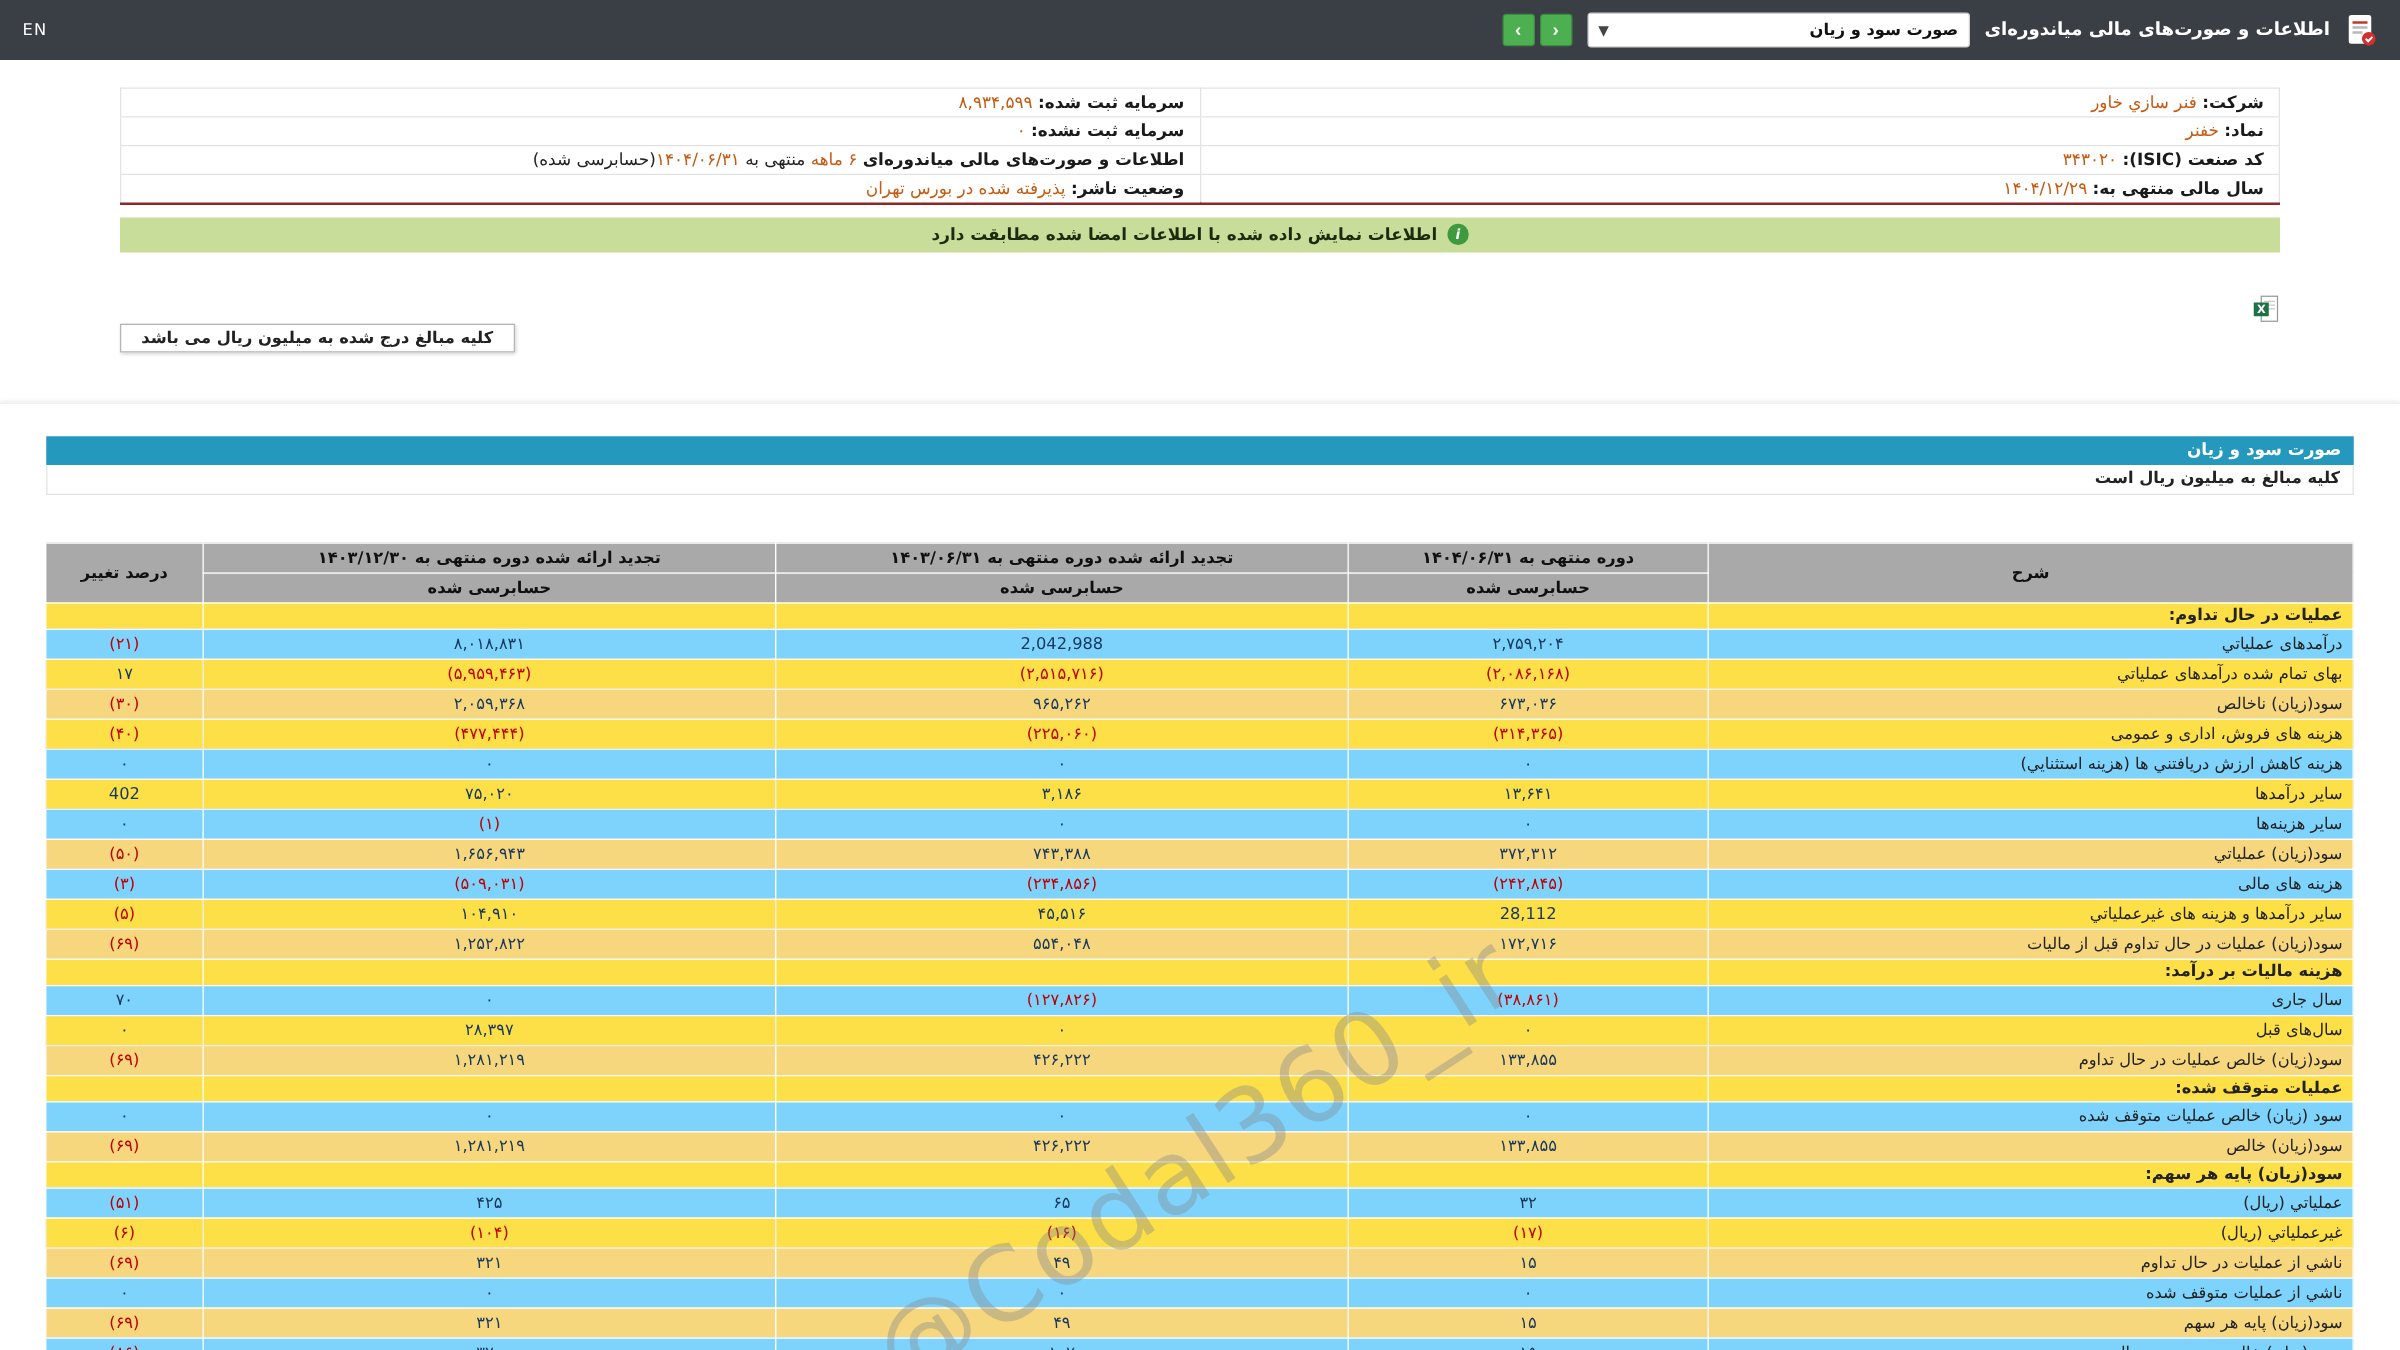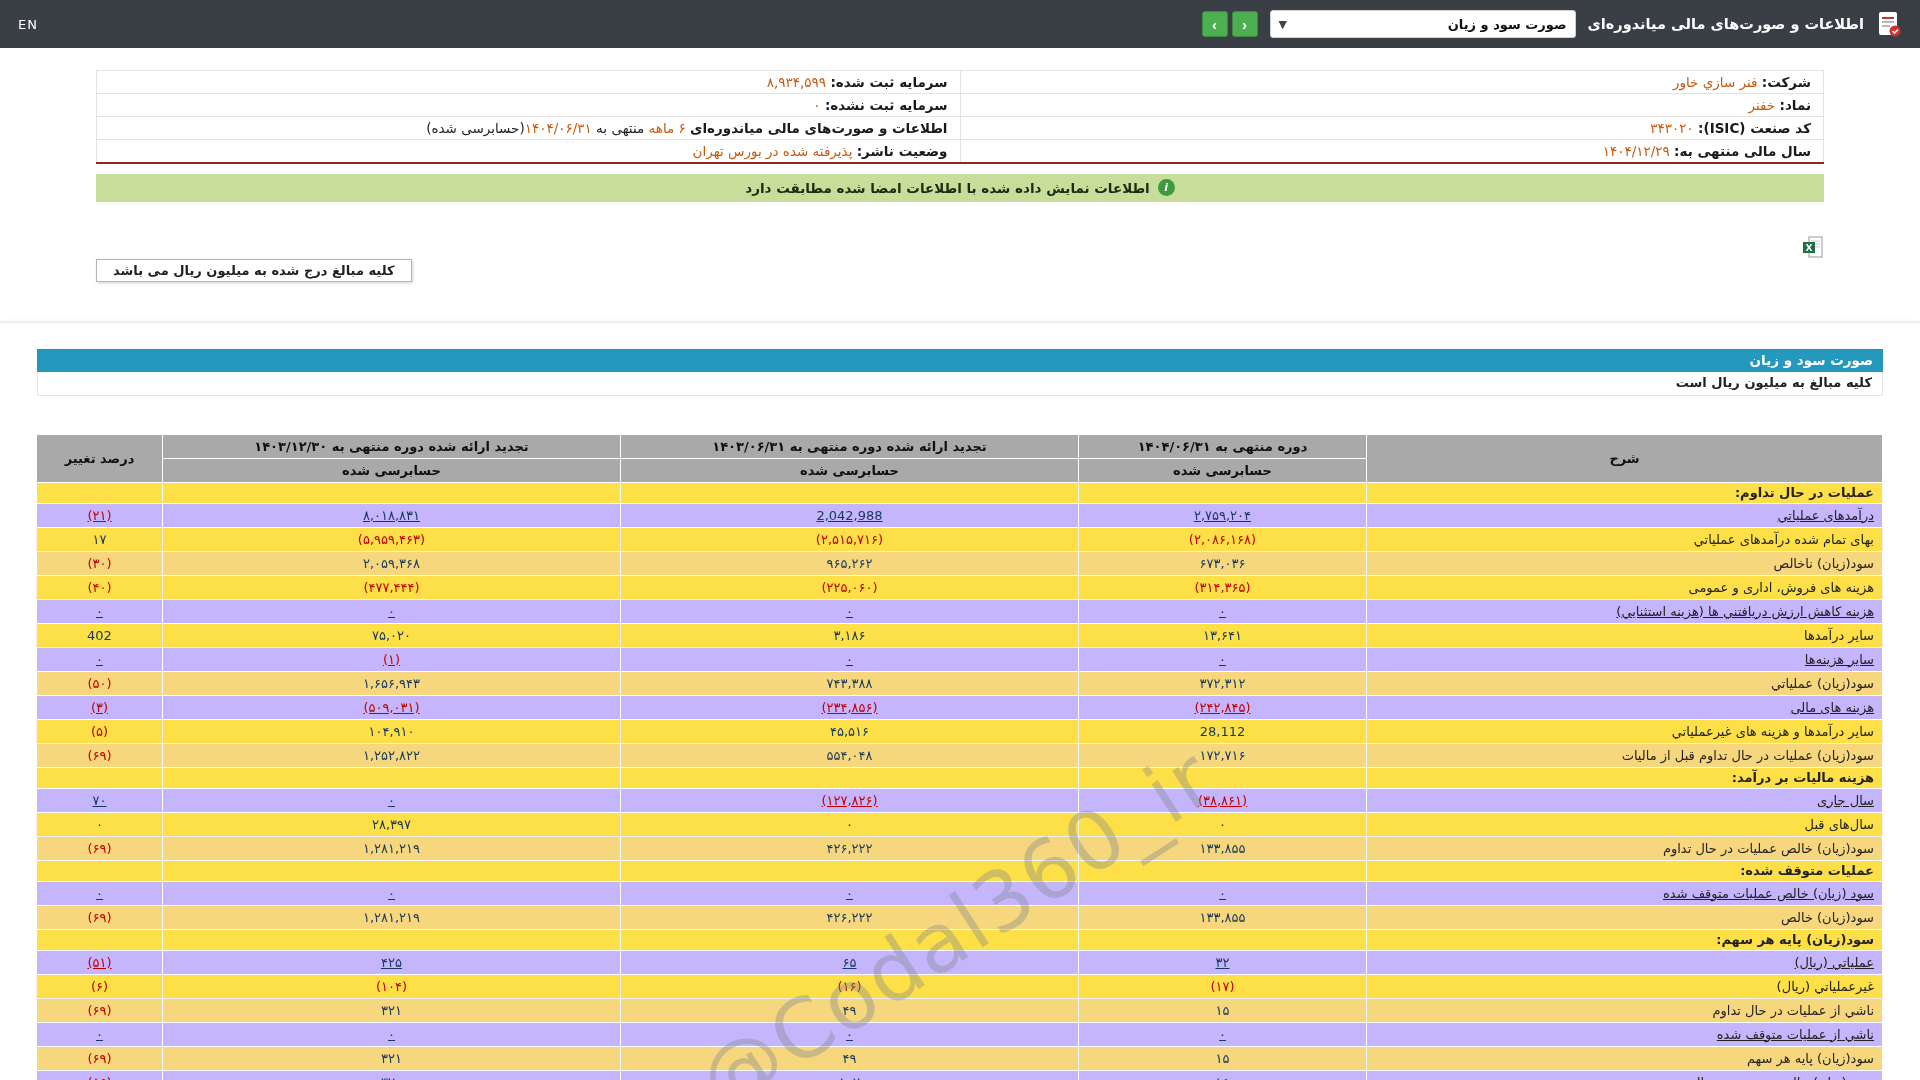--- a/index.html
+++ b/index.html
@@ -85,21 +85,21 @@
   }
   .pl-table th {
     background:#a9a9a9; color:#101010; font-size:13px; font-weight:bold;
     border:1px solid #fff; height:24px; padding:0 4px;
   }
   .pl-table td { font-size:13px; height:24px; border:1px solid #fff; padding:0 8px; }
   .pl-table td.desc { text-align:right; color:#222; }
   .pl-table td.num { text-align:center; color:#17375d; direction:ltr; }
   .pl-table td.num.neg { color:#c00000; }
   .pl-table tr.section td { background:#fde047; font-weight:bold; height:21px; }
-  .pl-table tr.shade-blue td { background:#c4b5fd;text-decoration:underline; }
+  .pl-table tr.shade-blue td { background:#7dd3fc; }
   .pl-table tr.shade-white td { background:#fde047; border-color:#f0f0f0; }
   .pl-table tr.shade-yellow td { background:#f7d77e; }
 
   .watermark {
     position:absolute; left:660px; top:560px; transform:rotate(-33deg);
     direction:ltr; font-size:82px; color:#83888d; opacity:.38;
     letter-spacing:2px; white-space:nowrap; pointer-events:none; z-index:5;
   }
 </style>
 </head>

